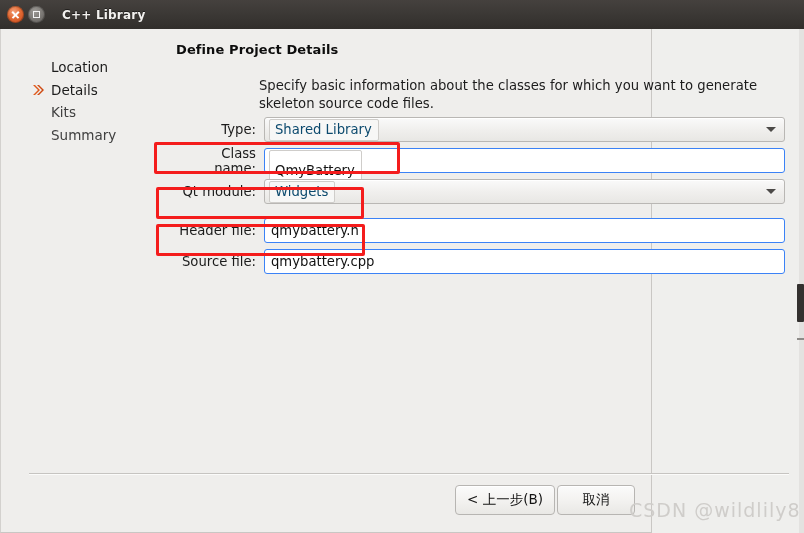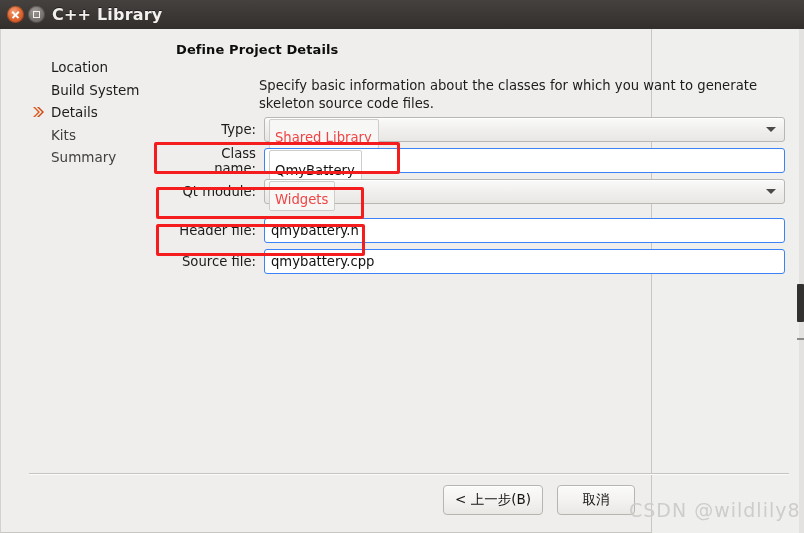--- a/index.html
+++ b/index.html
@@ -59,23 +59,23 @@
     margin-left: 4px;
   }
   .win-max::before {
     content: "";
     position: absolute;
     left: 5px; top: 5px;
     width: 5px; height: 5px;
     border: 1.4px solid #f2f2f2;
   }
   .title-text {
-    margin-left: 7px;
+    margin-left: 17px;
     color: #f2f1ef;
-    font-size: 16px;
+    font-size: 12px;
     font-weight: bold;
     letter-spacing: 0.2px;
     text-shadow: 0 -1px 0 rgba(0,0,0,0.5);
   }
 
   
   .content {
     position: absolute;
     left: 0; top: 29px;
     width: 652px;
@@ -180,23 +180,23 @@
     border: 1px solid #b9b7b4;
     border-radius: 3px;
     box-shadow: inset 0 1px 0 #ffffff;
   }
   .combo-text {
     position: absolute;
     left: 5px;
     top: 2px;
     height: 20px;
     line-height: 20px;
-    padding: 8px 6px 0 5px;
+    padding: 0 6px 0 5px;
     font-size: 13.2px;
-    color: #ef4444;
+    color: #0c4a6e;
     background: #f7f7f6;
     border: 1px solid #cfcdca;
     border-radius: 2px;
     white-space: nowrap;
   }
   .combo-arrow {
     position: absolute;
     right: 9px;
     top: 10px;
     width: 0; height: 0;
@@ -257,21 +257,21 @@
     width: 760px;
     height: 1px;
     background: #c6c4c1;
     box-shadow: 0 1px 0 #fbfbfa;
   }
   .buttons {
     position: absolute;
     right: 16px;
     top: 456px;
     display: flex;
-    gap: 14px;
+    gap: 2px;
   }
   .btn {
     height: 30px;
     min-width: 78px;
     padding: 0 11px;
     box-sizing: border-box;
     background: linear-gradient(to bottom, #fbfbfb 0%, #f3f2f0 52%, #e9e8e5 100%);
     border: 1px solid #b7b5b2;
     border-radius: 4px;
     font-family: "DejaVu Sans", "Liberation Sans", sans-serif;
@@ -334,23 +334,20 @@
     <div class="win-btn win-close"></div>
     <div class="win-btn win-max"></div>
     <div class="title-text">C++ Library</div>
   </div>
 
   <div class="content">
 
     <div class="sidebar">
       <div class="step">
         <span>Location</span>
-      </div>
-      <div class="step">
-        <span>Build System</span>
       </div>
       <div class="step current">
         <span class="chev">
           <svg width="16" height="16" viewBox="0 0 16 16">
             <path d="M2 3 L7 8 L2 13 L4 13 L9 8 L4 3 Z" fill="#e0591b"></path>
             <path d="M6 3 L11 8 L6 13 L8 13 L13 8 L8 3 Z" fill="#cf4a12"></path>
           </svg>
         </span>
         <span>Details</span>
       </div>

